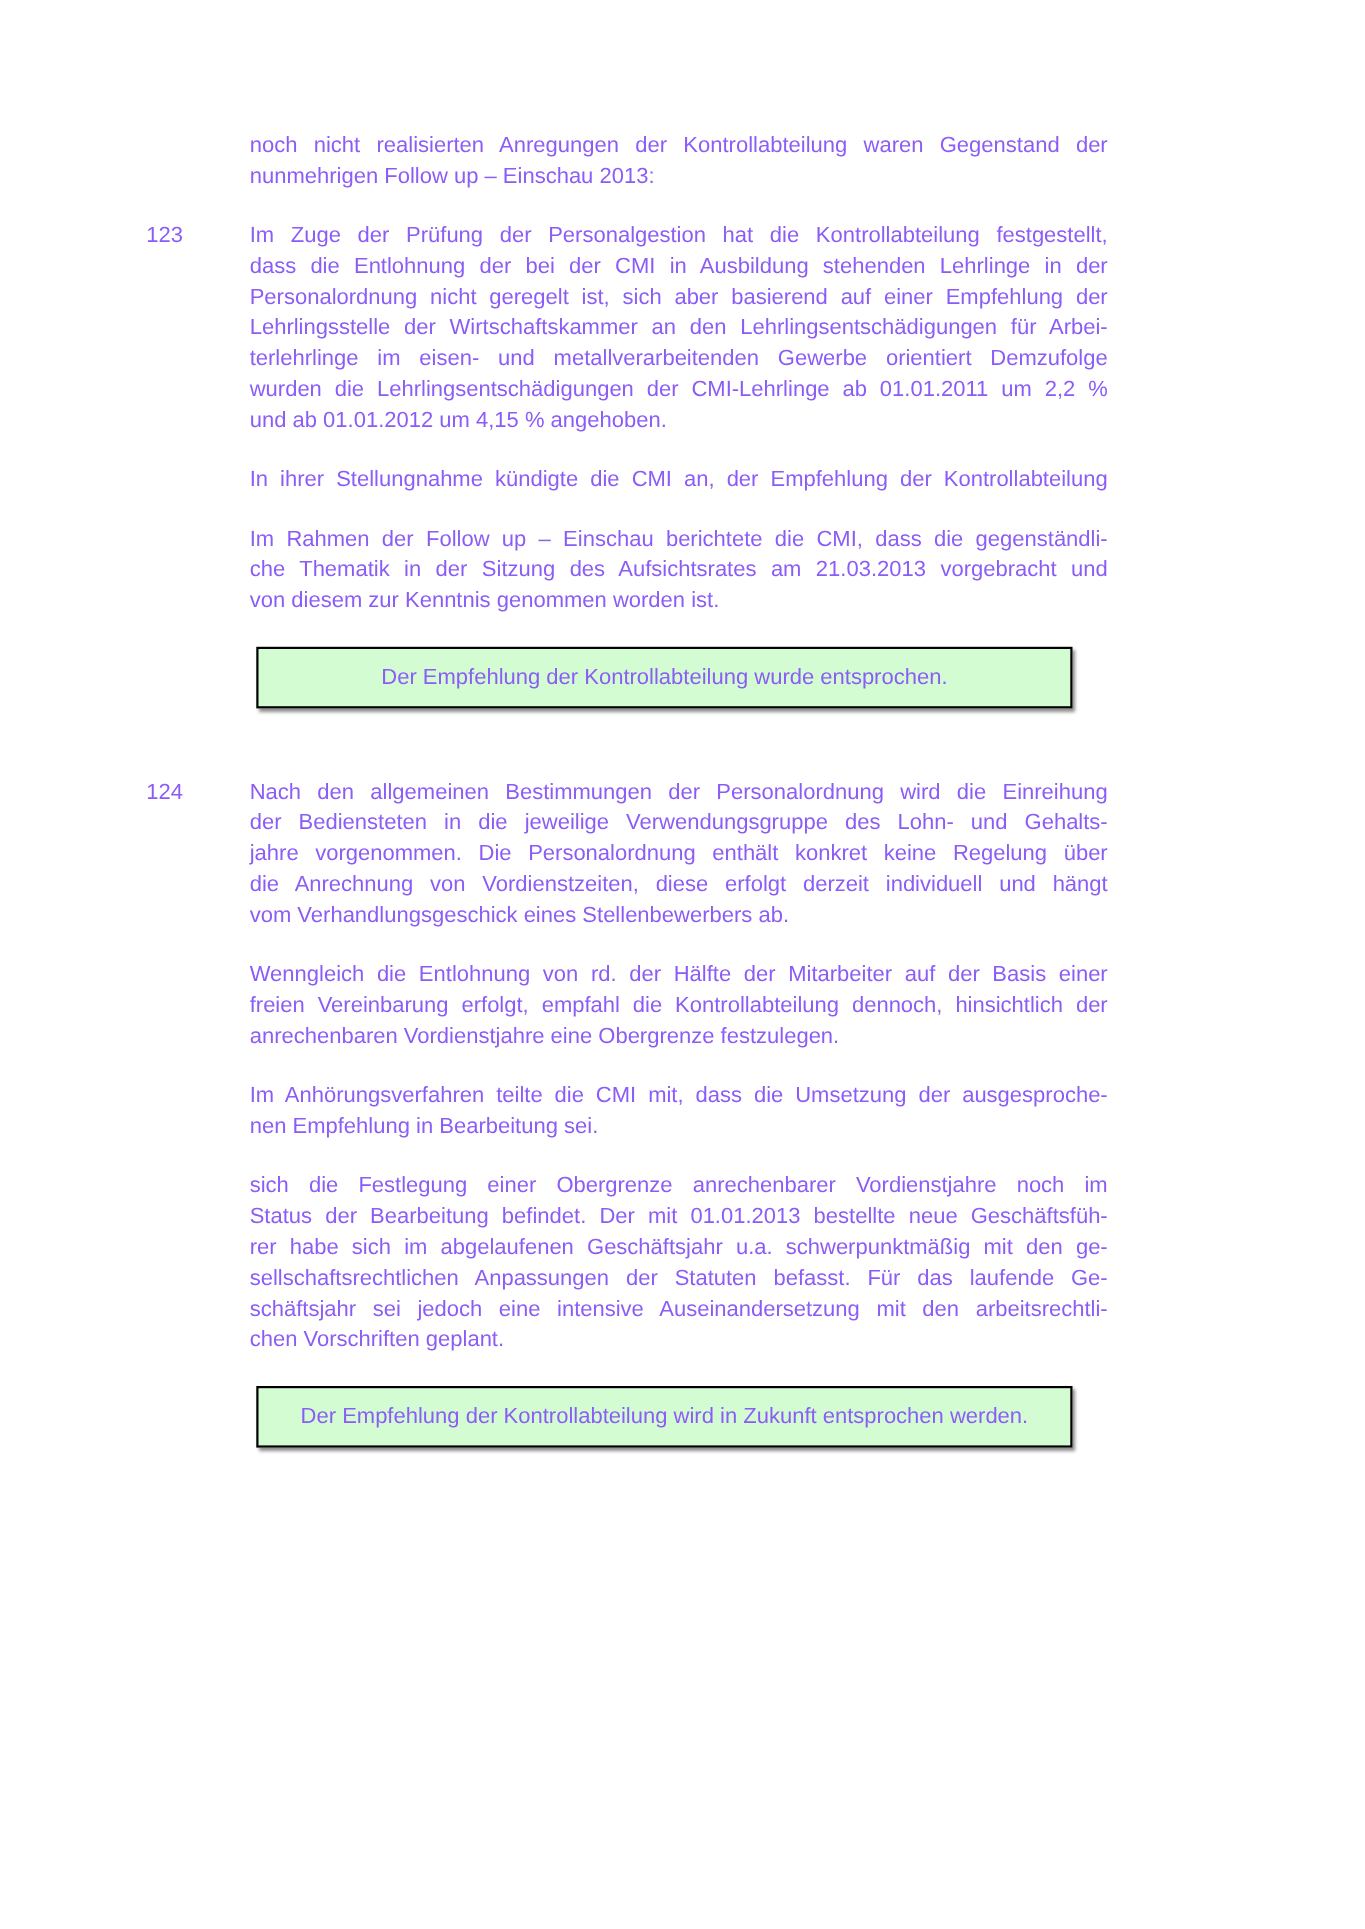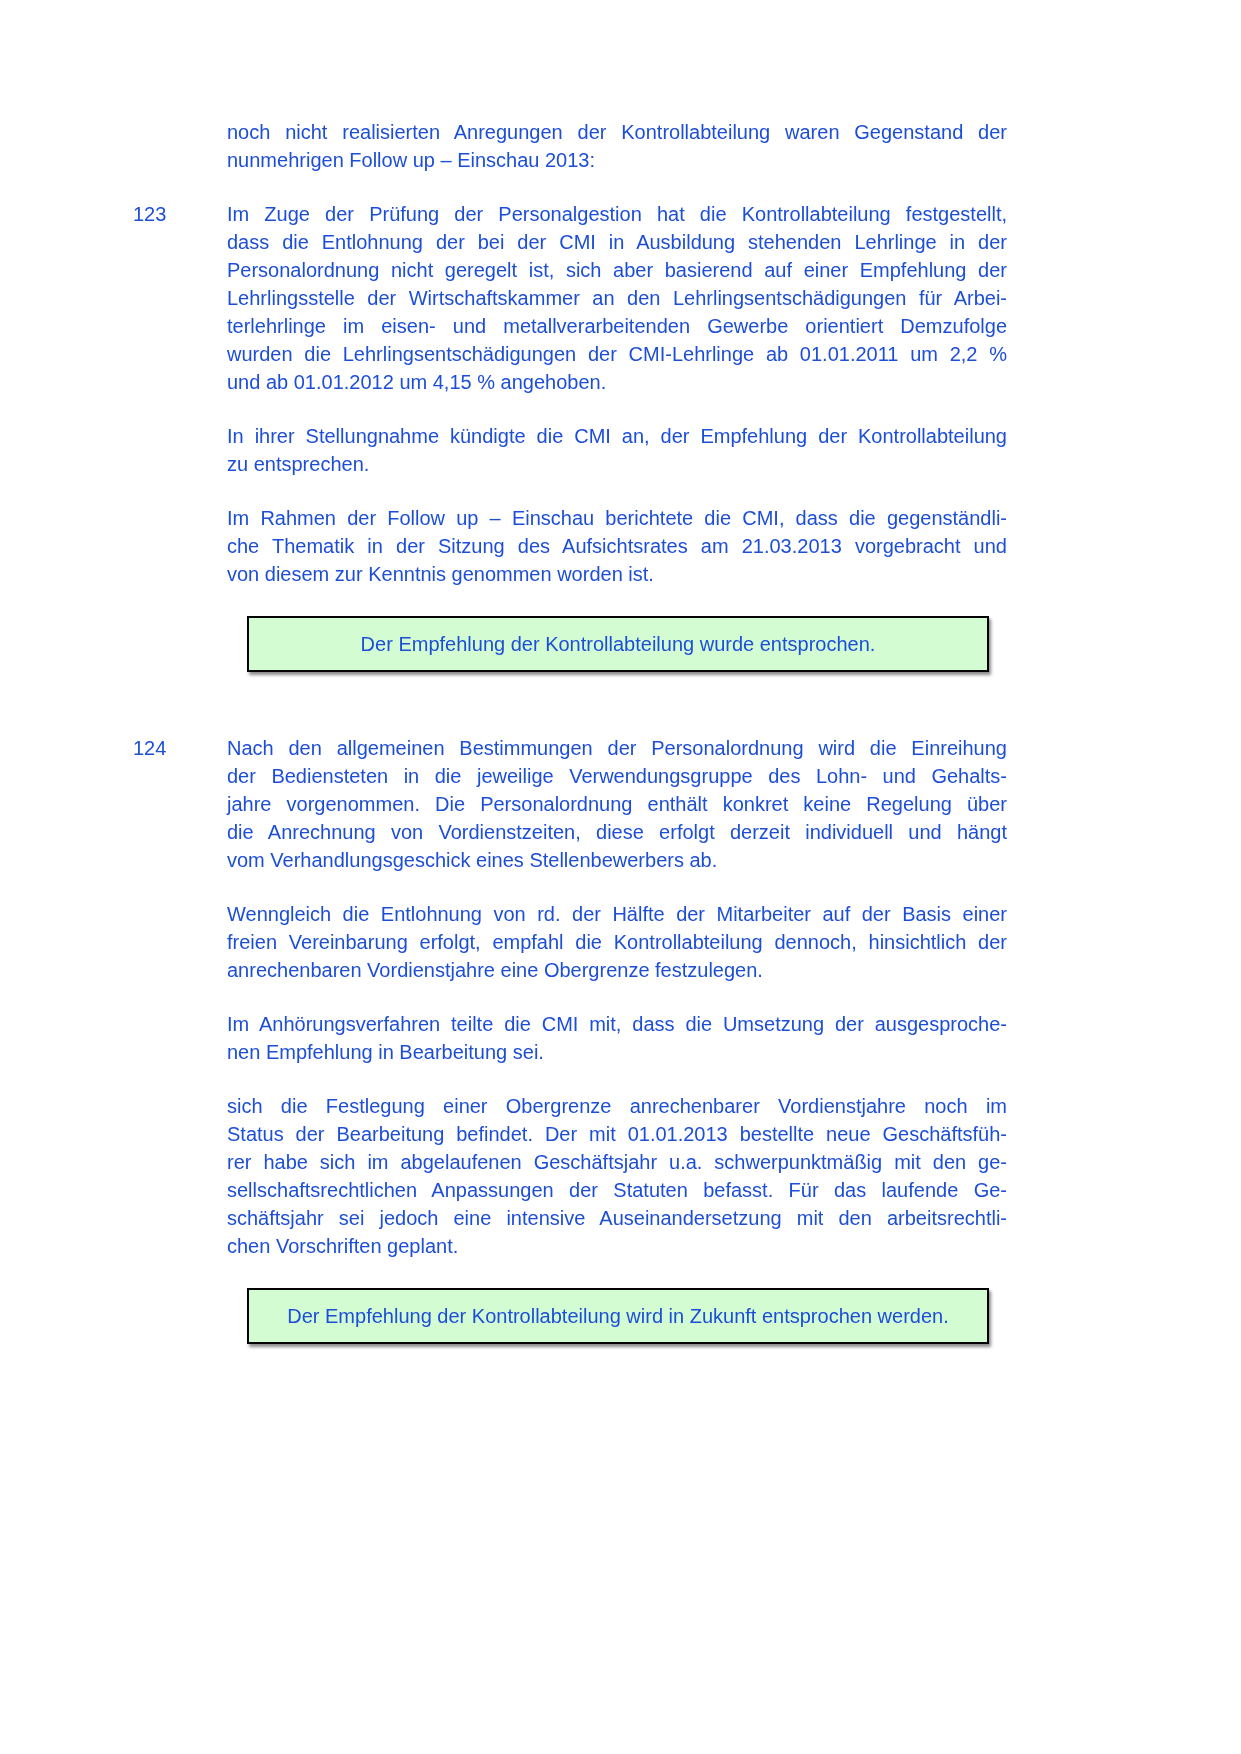--- a/index.html
+++ b/index.html
@@ -6,21 +6,21 @@
     margin: 0;
     padding: 0;
     background: #ffffff;
   }
   .page {
     position: relative;
     width: 1241px;
     height: 1398px;
     background: #ffffff;
     font-family: "Liberation Sans", "DejaVu Sans", sans-serif;
-    color: #1d4ed8;
+    color: #8b5cf6;
     overflow: hidden;
   }
   
   #doc {
     position: absolute;
     left: 227px;
     top: 0;
     width: 780px;
     padding-top: 118px;
   }
@@ -37,21 +37,21 @@
   }
   .ln {
     font-size: 20px;
     line-height: 28px;
   }
   .ln.j {
     text-align: justify;
     text-align-last: justify;
   }
   .rec-box {
-    margin: 28px 0 62px 20px;
+    margin: 28px 0 62px 6px;
     width: 742px;
     min-height: 56px;
     border: 2px solid #000000;
     box-shadow: 2px 3px 3px rgba(0,0,0,0.45);
     display: flex;
     align-items: center;
     justify-content: center;
     box-sizing: border-box;
   }
   .rec-text {
@@ -108,21 +108,20 @@
           <div class="ln j">Personalordnung nicht geregelt ist, sich aber basierend auf einer Empfehlung der</div>
           <div class="ln j">Lehrlingsstelle der Wirtschaftskammer an den Lehrlingsentschädigungen für Arbei-</div>
           <div class="ln j">terlehrlinge im eisen- und metallverarbeitenden Gewerbe orientiert Demzufolge</div>
           <div class="ln j">wurden die Lehrlingsentschädigungen der CMI-Lehrlinge ab 01.01.2011 um 2,2 %</div>
           <div class="ln">und ab 01.01.2012 um 4,15 % angehoben.</div>
         </div>
       </div>
       <div class="para">
         <div class="ptext">
           <div class="ln j">In ihrer Stellungnahme kündigte die CMI an, der Empfehlung der Kontrollabteilung</div>
-          <div class="ln">zu entsprechen.</div>
         </div>
       </div>
       <div class="para">
         <div class="ptext">
           <div class="ln j">Im Rahmen der Follow up – Einschau berichtete die CMI, dass die gegenständli-</div>
           <div class="ln j">che Thematik in der Sitzung des Aufsichtsrates am 21.03.2013 vorgebracht und</div>
           <div class="ln">von diesem zur Kenntnis genommen worden ist.</div>
         </div>
       </div>
       <div class="rec-box" style="background: rgb(211, 252, 211); border-color: rgb(0, 0, 0);">

